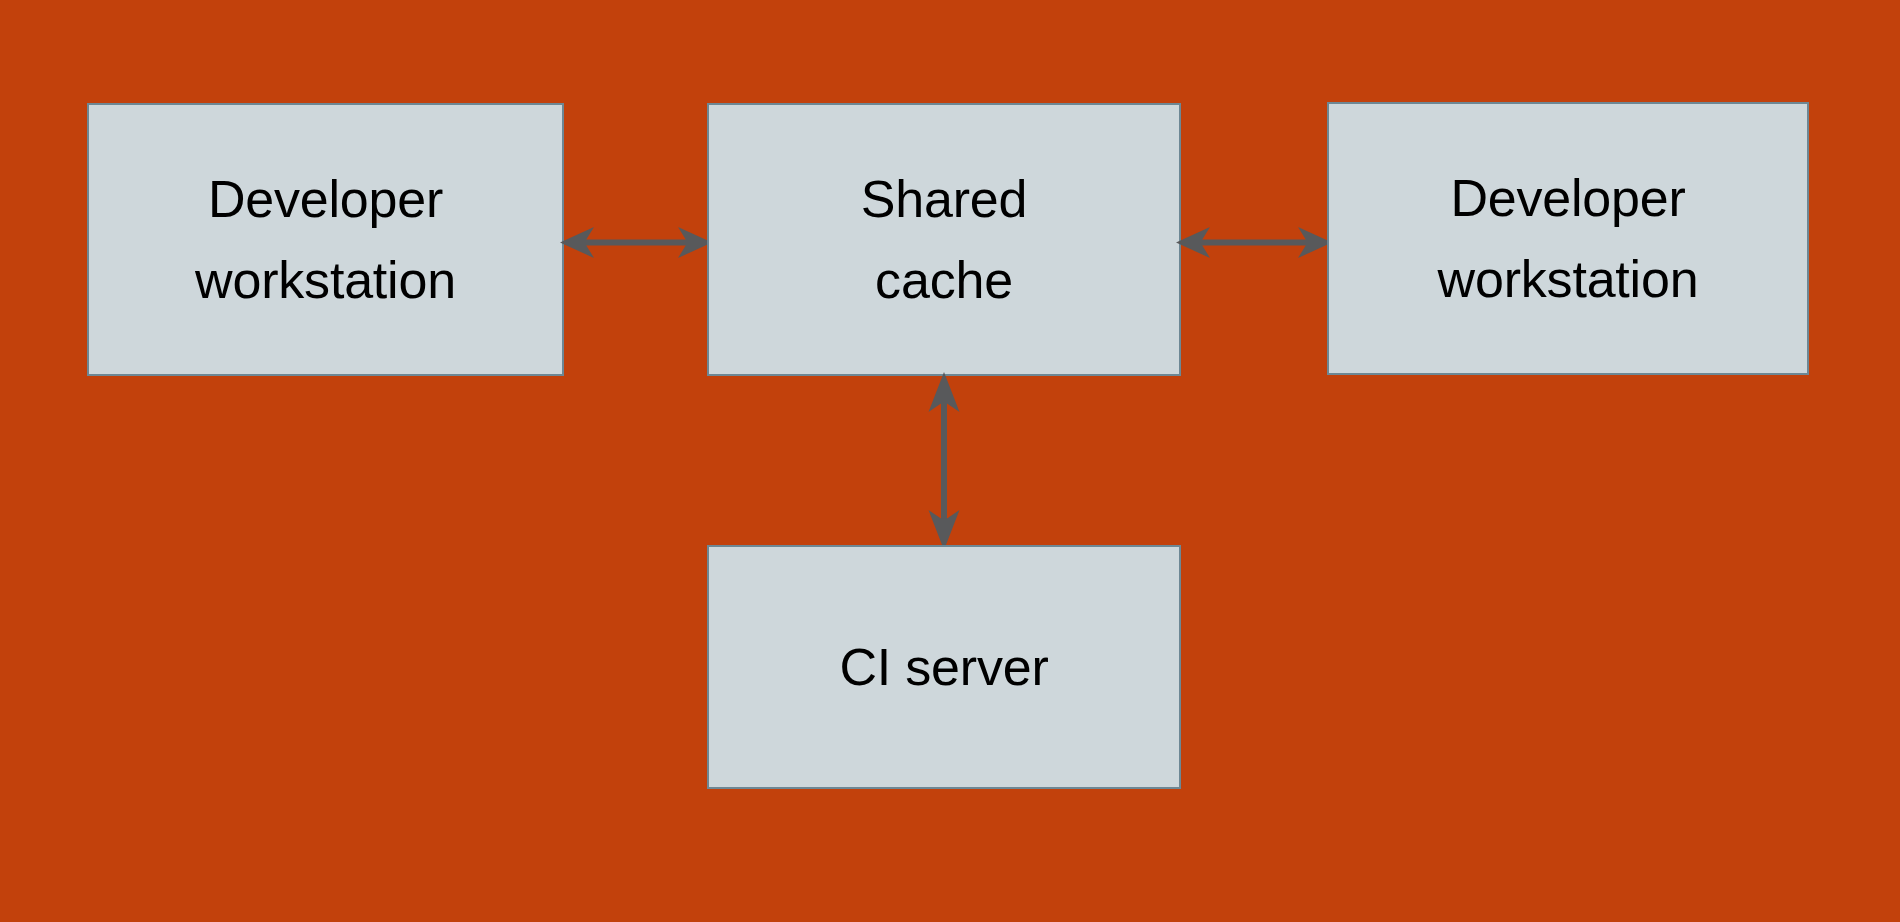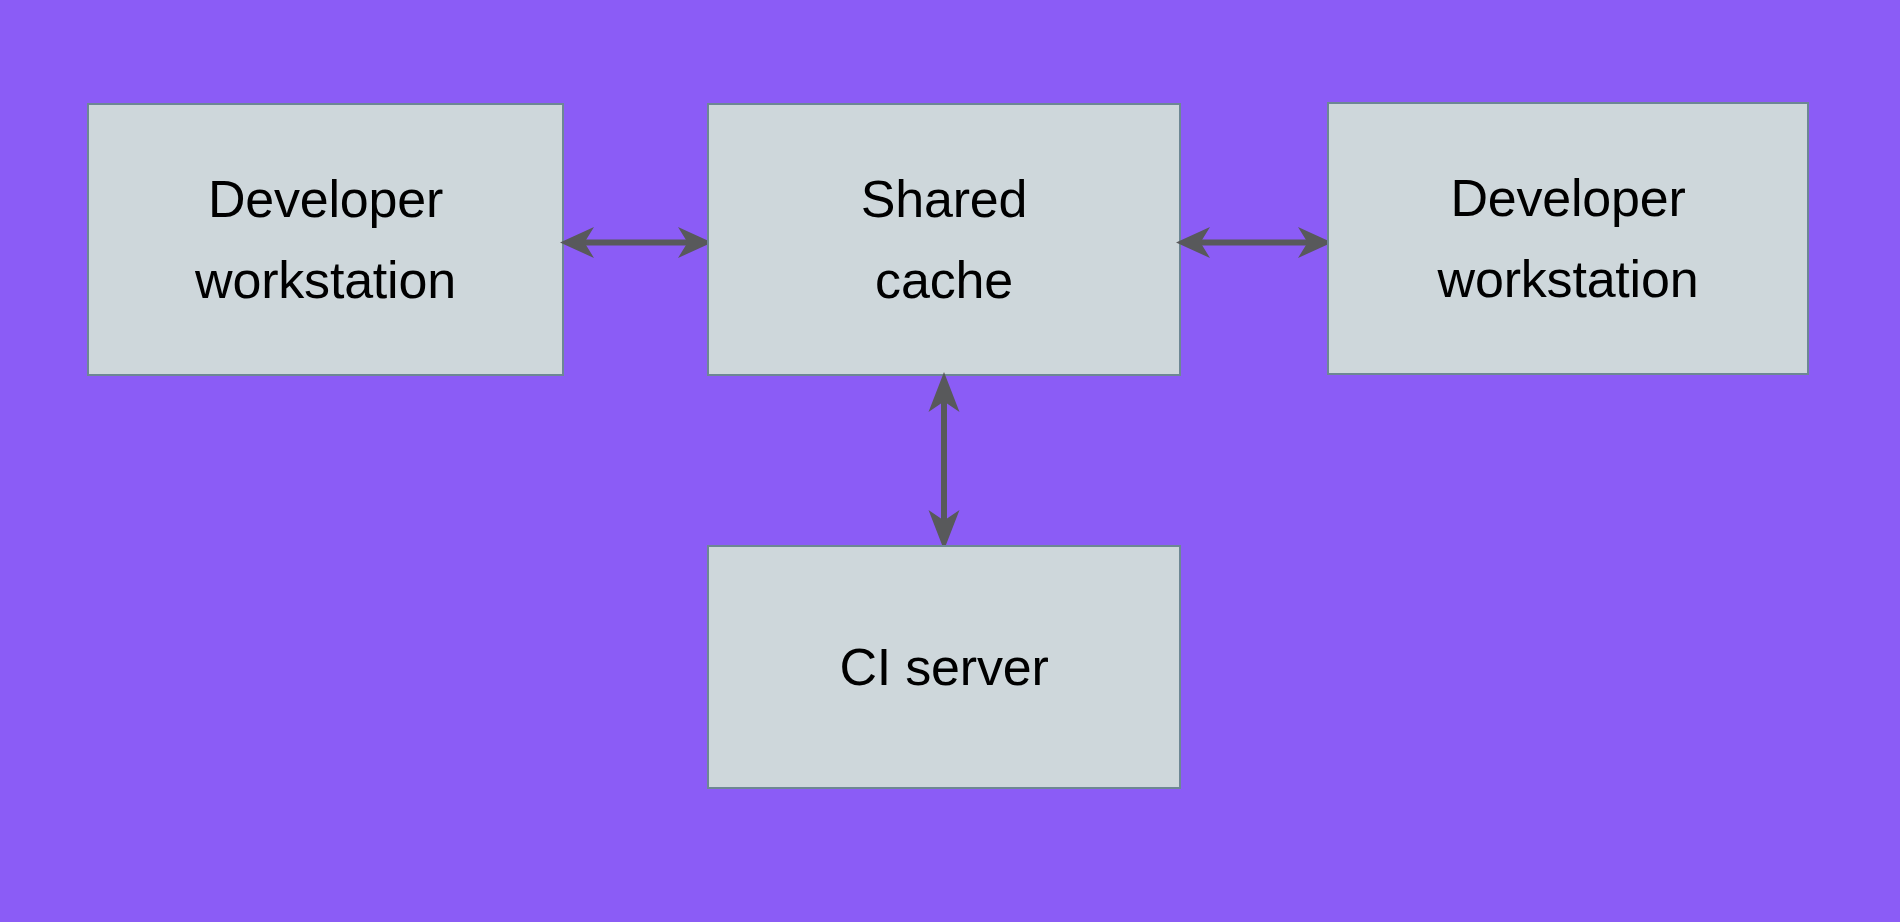--- a/index.html
+++ b/index.html
@@ -8,21 +8,21 @@
     padding: 0;
     background: #ffffff;
   }
   body {
     font-family: "Liberation Sans", "DejaVu Sans", sans-serif;
   }
   #canvas {
     position: relative;
     width: 1900px;
     height: 922px;
-    background: #8b5cf6;
+    background: #c2410c;
     overflow: hidden;
   }
   .node {
     position: absolute;
     box-sizing: border-box;
     background: #ced7db;
     border: 2px solid #6d8794;
     display: flex;
     align-items: center;
     justify-content: center;

